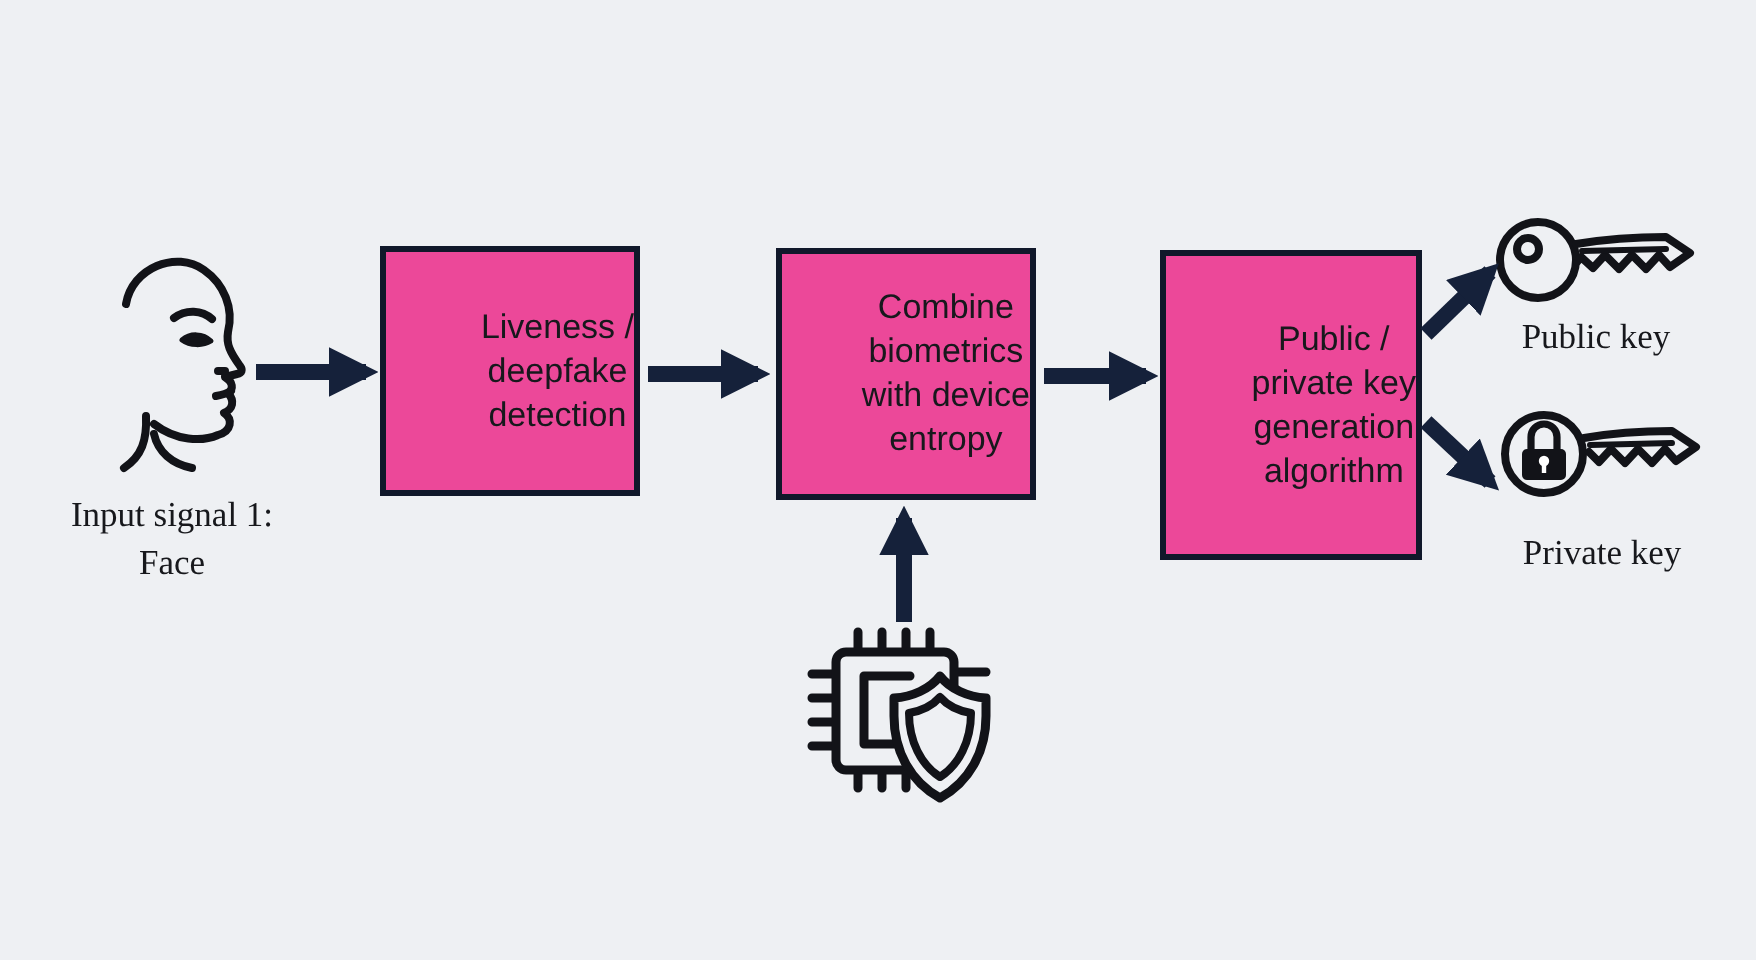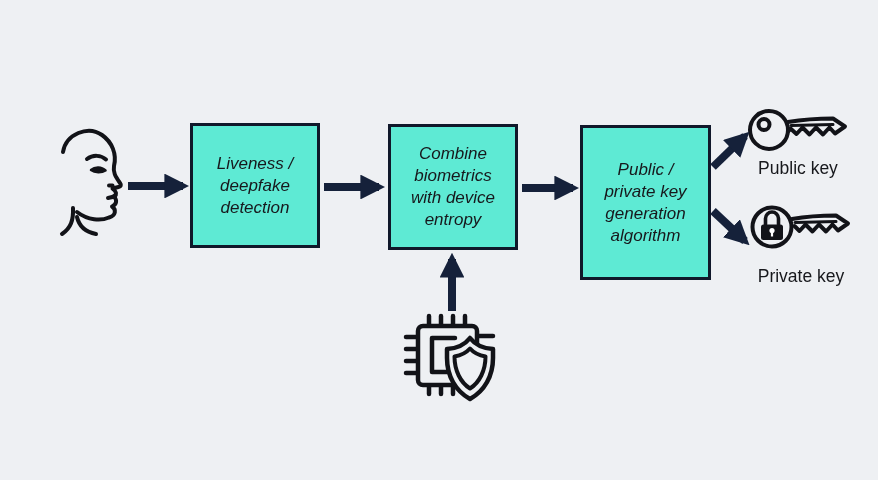--- a/index.html
+++ b/index.html
@@ -10,35 +10,35 @@
   .canvas{
     position:relative;
     width:878px;height:480px;
     background:#eef0f3;
     overflow:hidden;
     color:#17181c;
   }
   .abs{position:absolute;}
   .process-box{
     position:absolute;
-    background:#5eead4;
+    background:#ec4899;
     border:3px solid #10182a;
-    display:flex;align-items:center;justify-content:center;
+    display:flex;align-items:center;justify-content:flex-end;
     text-align:center;
     font-size:17px;line-height:22px;
     color:#17181c;
     box-sizing:border-box;
-    font-style:italic;
   }
   .label{
     position:absolute;
     text-align:center;
     font-size:17.5px;line-height:24px;
     color:#17181c;
     white-space:pre-line;
+    font-family:Liberation Serif, serif;
   }
   .multiline{white-space:pre-line;}
   svg{display:block;}
   .arrow-layer{
     position:absolute;left:0;top:0;width:878px;height:480px;
     pointer-events:none;
   }
 </style>
 </head>
 <body>
@@ -49,20 +49,22 @@
     <g fill="none" stroke="#121318" stroke-width="4" stroke-linecap="round" stroke-linejoin="round">
       <path d="M 17 28 C 20 10, 42 1, 56 11 C 66 18, 71 30, 68 42 C 67 48, 69 52, 74 59 C 75.5 61, 75 62.5, 72.5 63 L 66.5 64.5 C 70.5 67, 71 70.5, 68 72.5 C 71.5 76.5, 70.5 80.5, 66 82.5 C 70.5 85.5, 70 91.5, 63 93.5 C 55 97, 42 96.5, 31 88"></path>
       <path d="M 27 84 C 27.5 96, 25 104, 16 110"></path>
       <path d="M 31 93 C 33 102, 40 108, 50 110"></path>
       <path d="M 41 35 C 47 30.5, 55 31, 60 35.5"></path>
       <path d="M 63 61.5 L 66.5 61.5"></path>
       <path d="M 62 74 C 65 73.5, 67.5 72.8, 69.5 71.5"></path>
       <path d="M 45 46 C 49 42.5, 55.5 42.5, 59.5 46.5 C 55.5 49, 49 49, 45 46 Z" fill="#121318" stroke-width="2.5"></path>
     </g>
   </svg>
+  <div class="label multiline" style="left:5px;top:245px;width:162px;">Input signal 1:
+Face</div>
 
   <div class="process-box" style="left:190px;top:123px;width:130px;height:125px;">
     <span class="multiline">Liveness /
 deepfake
 detection</span>
   </div>
 
   <div class="process-box" style="left:388px;top:124px;width:130px;height:126px;">
     <span class="multiline">Combine
 biometrics

